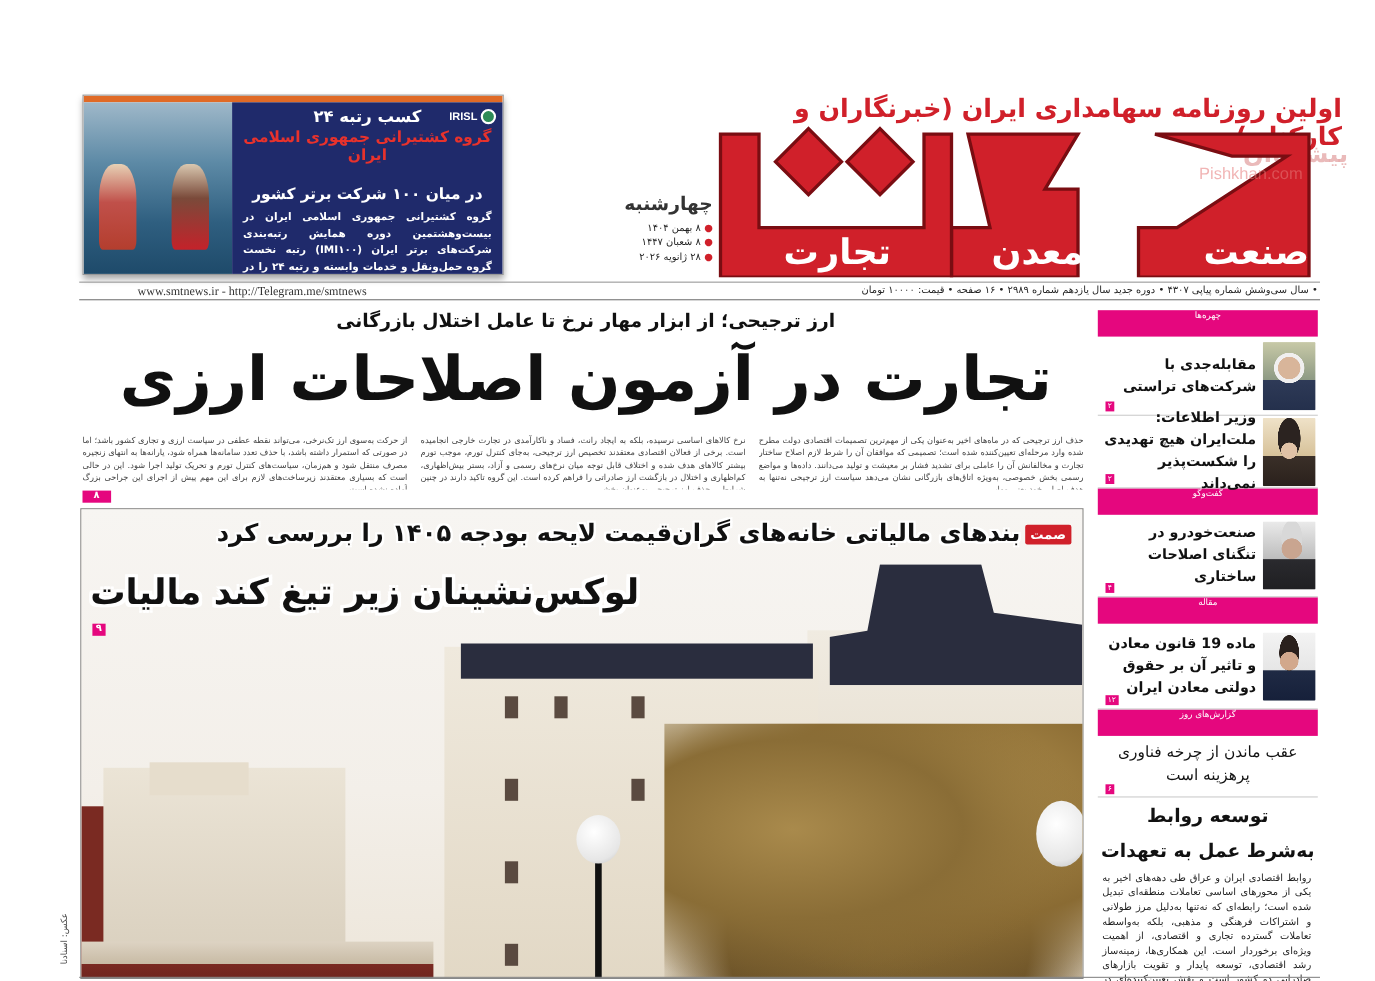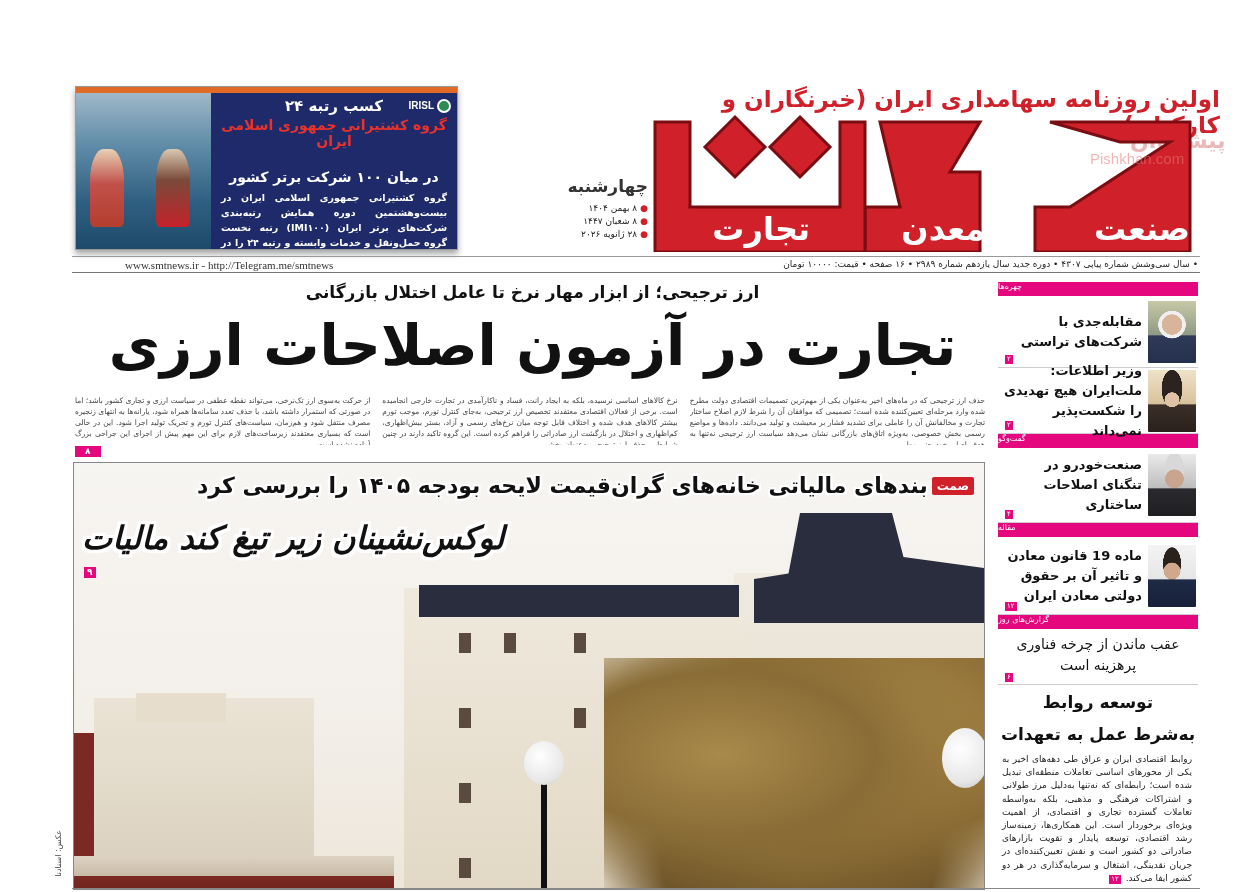--- a/index.html
+++ b/index.html
@@ -62,27 +62,27 @@
   .trees { position: absolute; left: 530px; top: 195px; width: 390px; height: 240px; background: radial-gradient(ellipse at 30% 40%,#a98a4c 0%,#8a6d36 40%,transparent 70%), radial-gradient(ellipse at 70% 30%,#b3924f 0%,#8a6b33 45%,transparent 72%), radial-gradient(ellipse at 50% 80%,#7d6230 0%,#6b5228 50%,transparent 75%); }
   .wall { position: absolute; left: 0; top: 393px; width: 320px; height: 40px; background: linear-gradient(180deg,#ddd3c3 0%,#c8bba5 50%,#7a2a22 51%,#6a221c 100%); }
   .lamp { position: absolute; width: 40px; height: 44px; border-radius: 50%; background: radial-gradient(circle at 40% 35%,#ffffff,#e6e6e6 70%,#bdbdbd); }
   .lamp.a { left: 450px; top: 278px; }
   .lamp.b { left: 868px; top: 265px; width: 46px; height: 60px; }
   .pole { position: absolute; width: 6px; background: #111; }
   .pole.a { left: 467px; top: 318px; height: 120px; }
 
   .story-kicker { position: absolute; right: 10px; top: 10px; direction: rtl; display: flex; align-items: center; gap: 4px; font-size: 22px; font-weight: bold; color: #111; text-shadow: -2px -2px 0 #fff, 2px -2px 0 #fff, -2px 2px 0 #fff, 2px 2px 0 #fff, 0 2px 0 #fff, 2px 0 0 #fff, -2px 0 0 #fff, 0 -2px 0 #fff; }
   .mini-logo { display: inline-block; background: #d0202a; color: #fff; font-size: 12px; font-weight: bold; padding: 2px 5px; border-radius: 2px; text-shadow: none; }
-  .story-title { position: absolute; left: 8px; top: 56px; direction: rtl; font-size: 32px; font-weight: bold; color: #111; text-shadow: -3px -3px 0 #fff, 3px -3px 0 #fff, -3px 3px 0 #fff, 3px 3px 0 #fff, 0 3px 0 #fff, 3px 0 0 #fff, -3px 0 0 #fff, 0 -3px 0 #fff; font-style: italic; }
+  .story-title { position: absolute; left: 8px; top: 56px; direction: rtl; font-size: 32px; font-weight: bold; color: #111; text-shadow: -3px -3px 0 #fff, 3px -3px 0 #fff, -3px 3px 0 #fff, 3px 3px 0 #fff, 0 3px 0 #fff, 3px 0 0 #fff, -3px 0 0 #fff, 0 -3px 0 #fff; }
   .pg9 { position: absolute; left: 10px; top: 104px; padding: 0 3px; }
   .photo-credit { left: 54px; top: 830px; writing-mode: vertical-rl; transform: rotate(180deg); font-size: 8px; color: #444; direction: rtl; }
 
   
   .sidebar { left: 998px; top: 282px; width: 200px; }
-  .sec-label { background: #e5077e; color: #fff; font-size: 8px; text-align: left; height: 14px; line-height: 10px; direction: rtl; }
+  .sec-label { background: #e5077e; color: #fff; font-size: 8px; text-align: center; height: 24px; line-height: 10px; direction: rtl; }
   .card { position: relative; height: 72px; border-bottom: 1px solid #ccc; display: flex; direction: rtl; align-items: center; }
   .card .thumb { width: 48px; height: 62px; flex: none; margin-right: 2px; border-radius: 1px; }
   .card .txt { flex: 1; direction: rtl; text-align: right; font-size: 13px; font-weight: bold; line-height: 20px; padding-right: 6px; padding-left: 4px; color: #111; }
   .card .pn { position: absolute; left: 7px; bottom: 3px; background: #e5077e; color: #fff; font-size: 7px; padding: 0 2px; line-height: 9px; }
   .thumb.p1 { background: radial-gradient(circle at 50% 38%,#d8b59a 0 22%,#f0efef 23% 30%,transparent 31%), linear-gradient(180deg,#c7c9a7 0%,#8e9a84 55%,#2e3a57 56%,#24304c 100%); }
   .thumb.p2 { background: radial-gradient(circle at 50% 48%,#e0c2a6 0 18%,transparent 19%), radial-gradient(ellipse at 50% 30%,#2b2320 0 30%,transparent 31%), linear-gradient(180deg,#efe2c8 0%,#d7c29a 55%,#3a2f28 56%,#2a211c 100%); }
   .thumb.p3 { background: radial-gradient(circle at 55% 40%,#c9a590 0 20%,transparent 21%), radial-gradient(ellipse at 55% 25%,#d8d8d8 0 25%,transparent 26%), linear-gradient(180deg,#eaeaea 0%,#bdbdbd 55%,#2a2a2e 56%,#1f1f22 100%); }
   .thumb.p4 { background: radial-gradient(circle at 50% 42%,#d2a88c 0 19%,transparent 20%), radial-gradient(ellipse at 50% 30%,#2a201c 0 26%,transparent 27%), linear-gradient(180deg,#f3f3f3 0%,#e6e6e6 55%,#1f2a44 56%,#16203a 100%); }
   .report { height: 56px; border-bottom: 1px solid #ccc; position: relative; direction: rtl; text-align: center; font-size: 14px; font-weight: normal; line-height: 21px; padding-top: 5px; }
   .report .pn { position: absolute; left: 7px; bottom: 2px; background: #e5077e; color: #fff; font-size: 7px; padding: 0 2px; line-height: 9px; }

